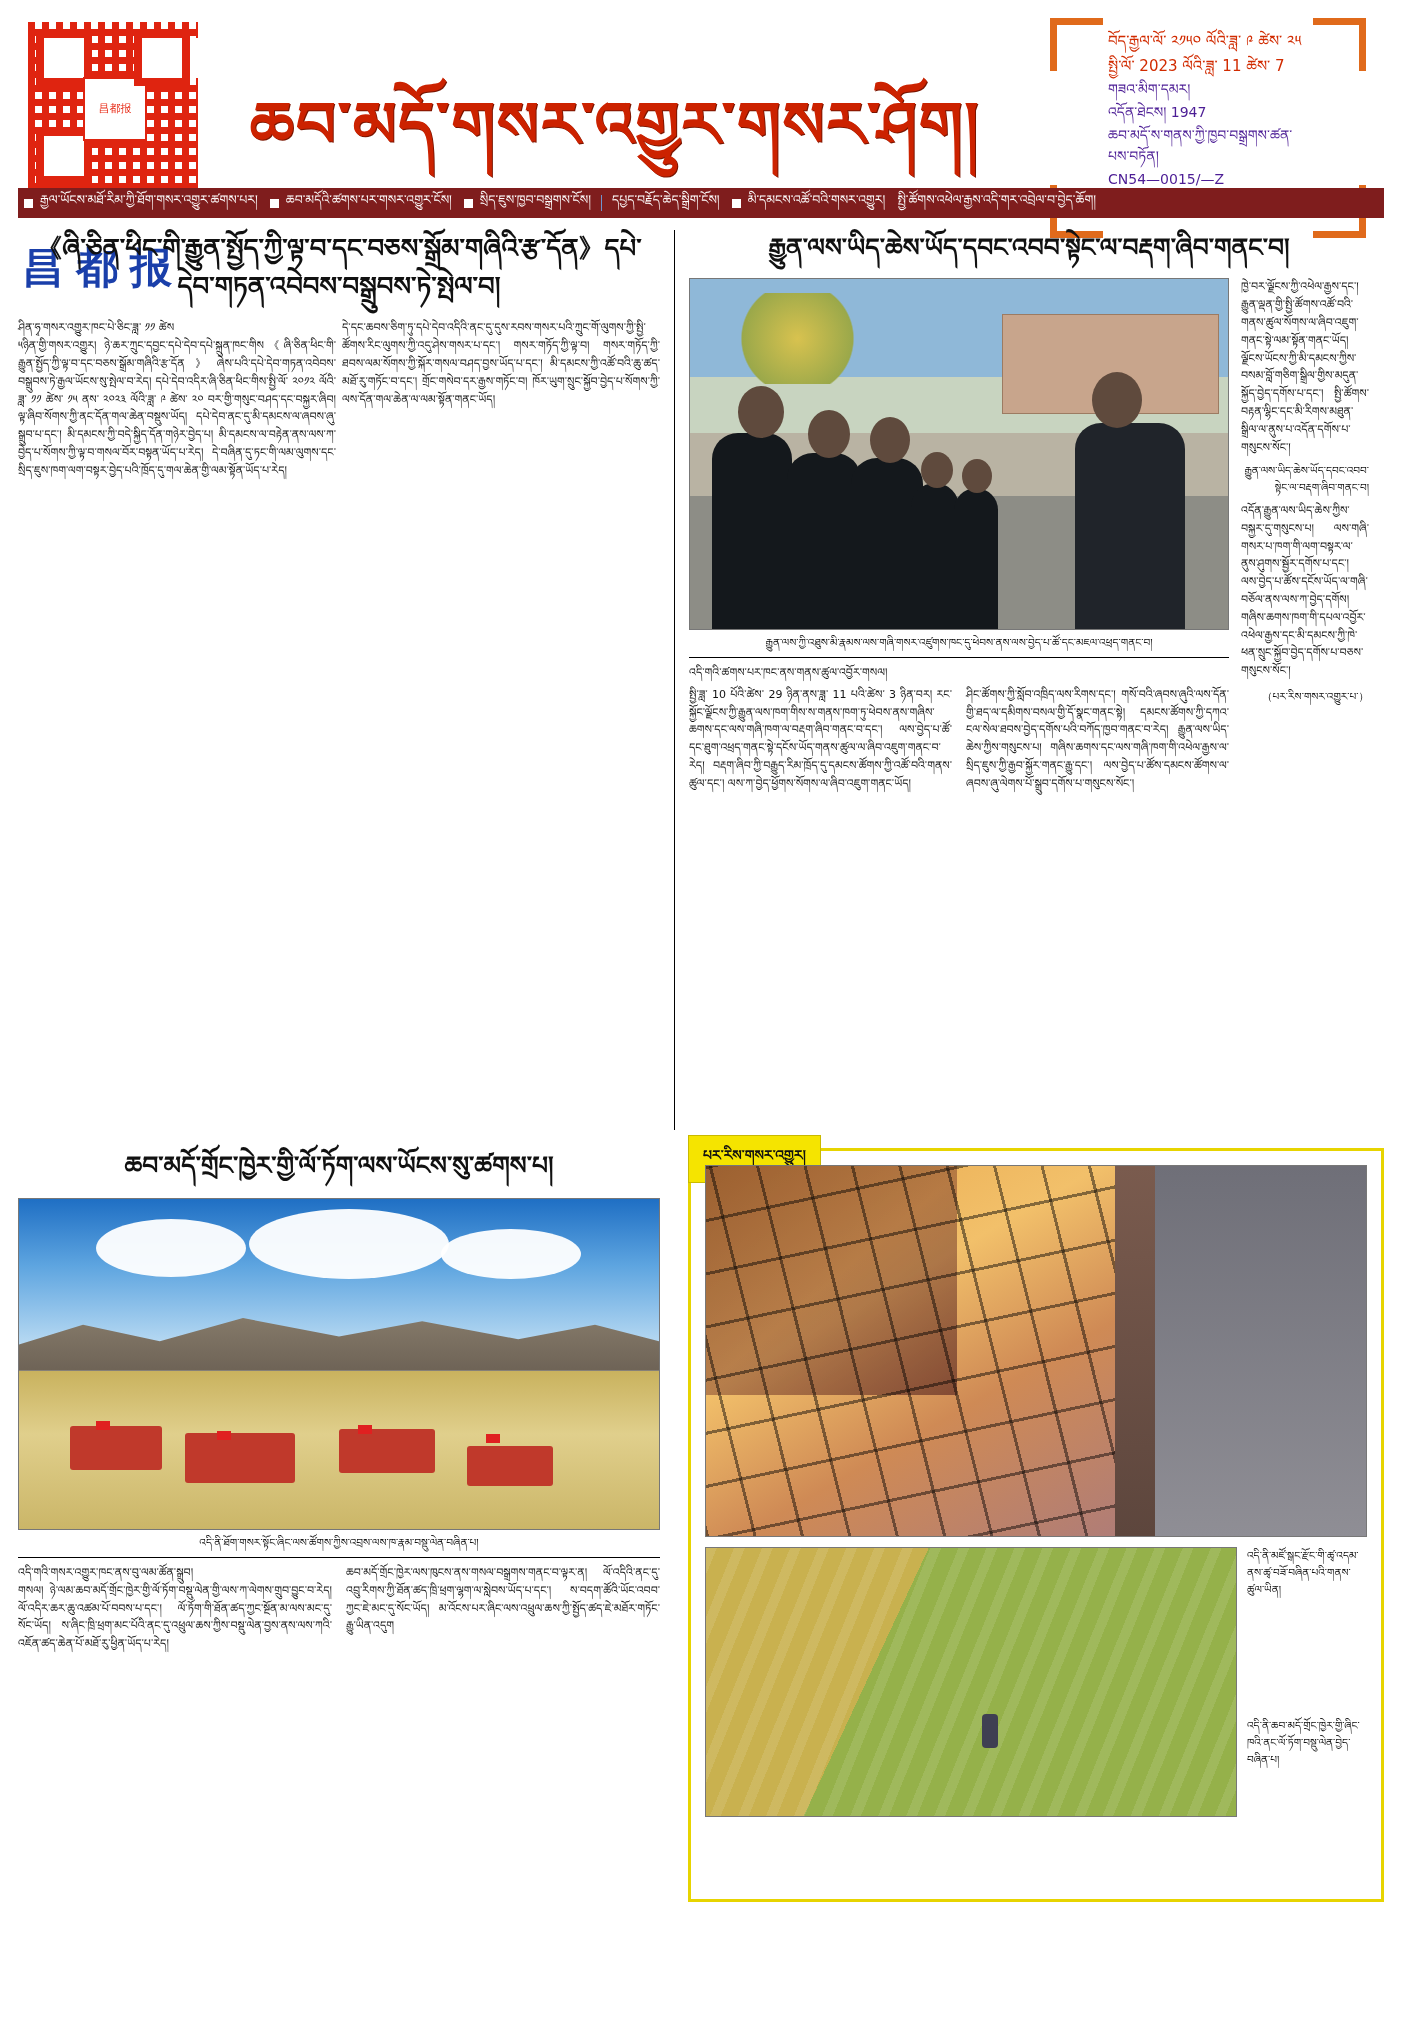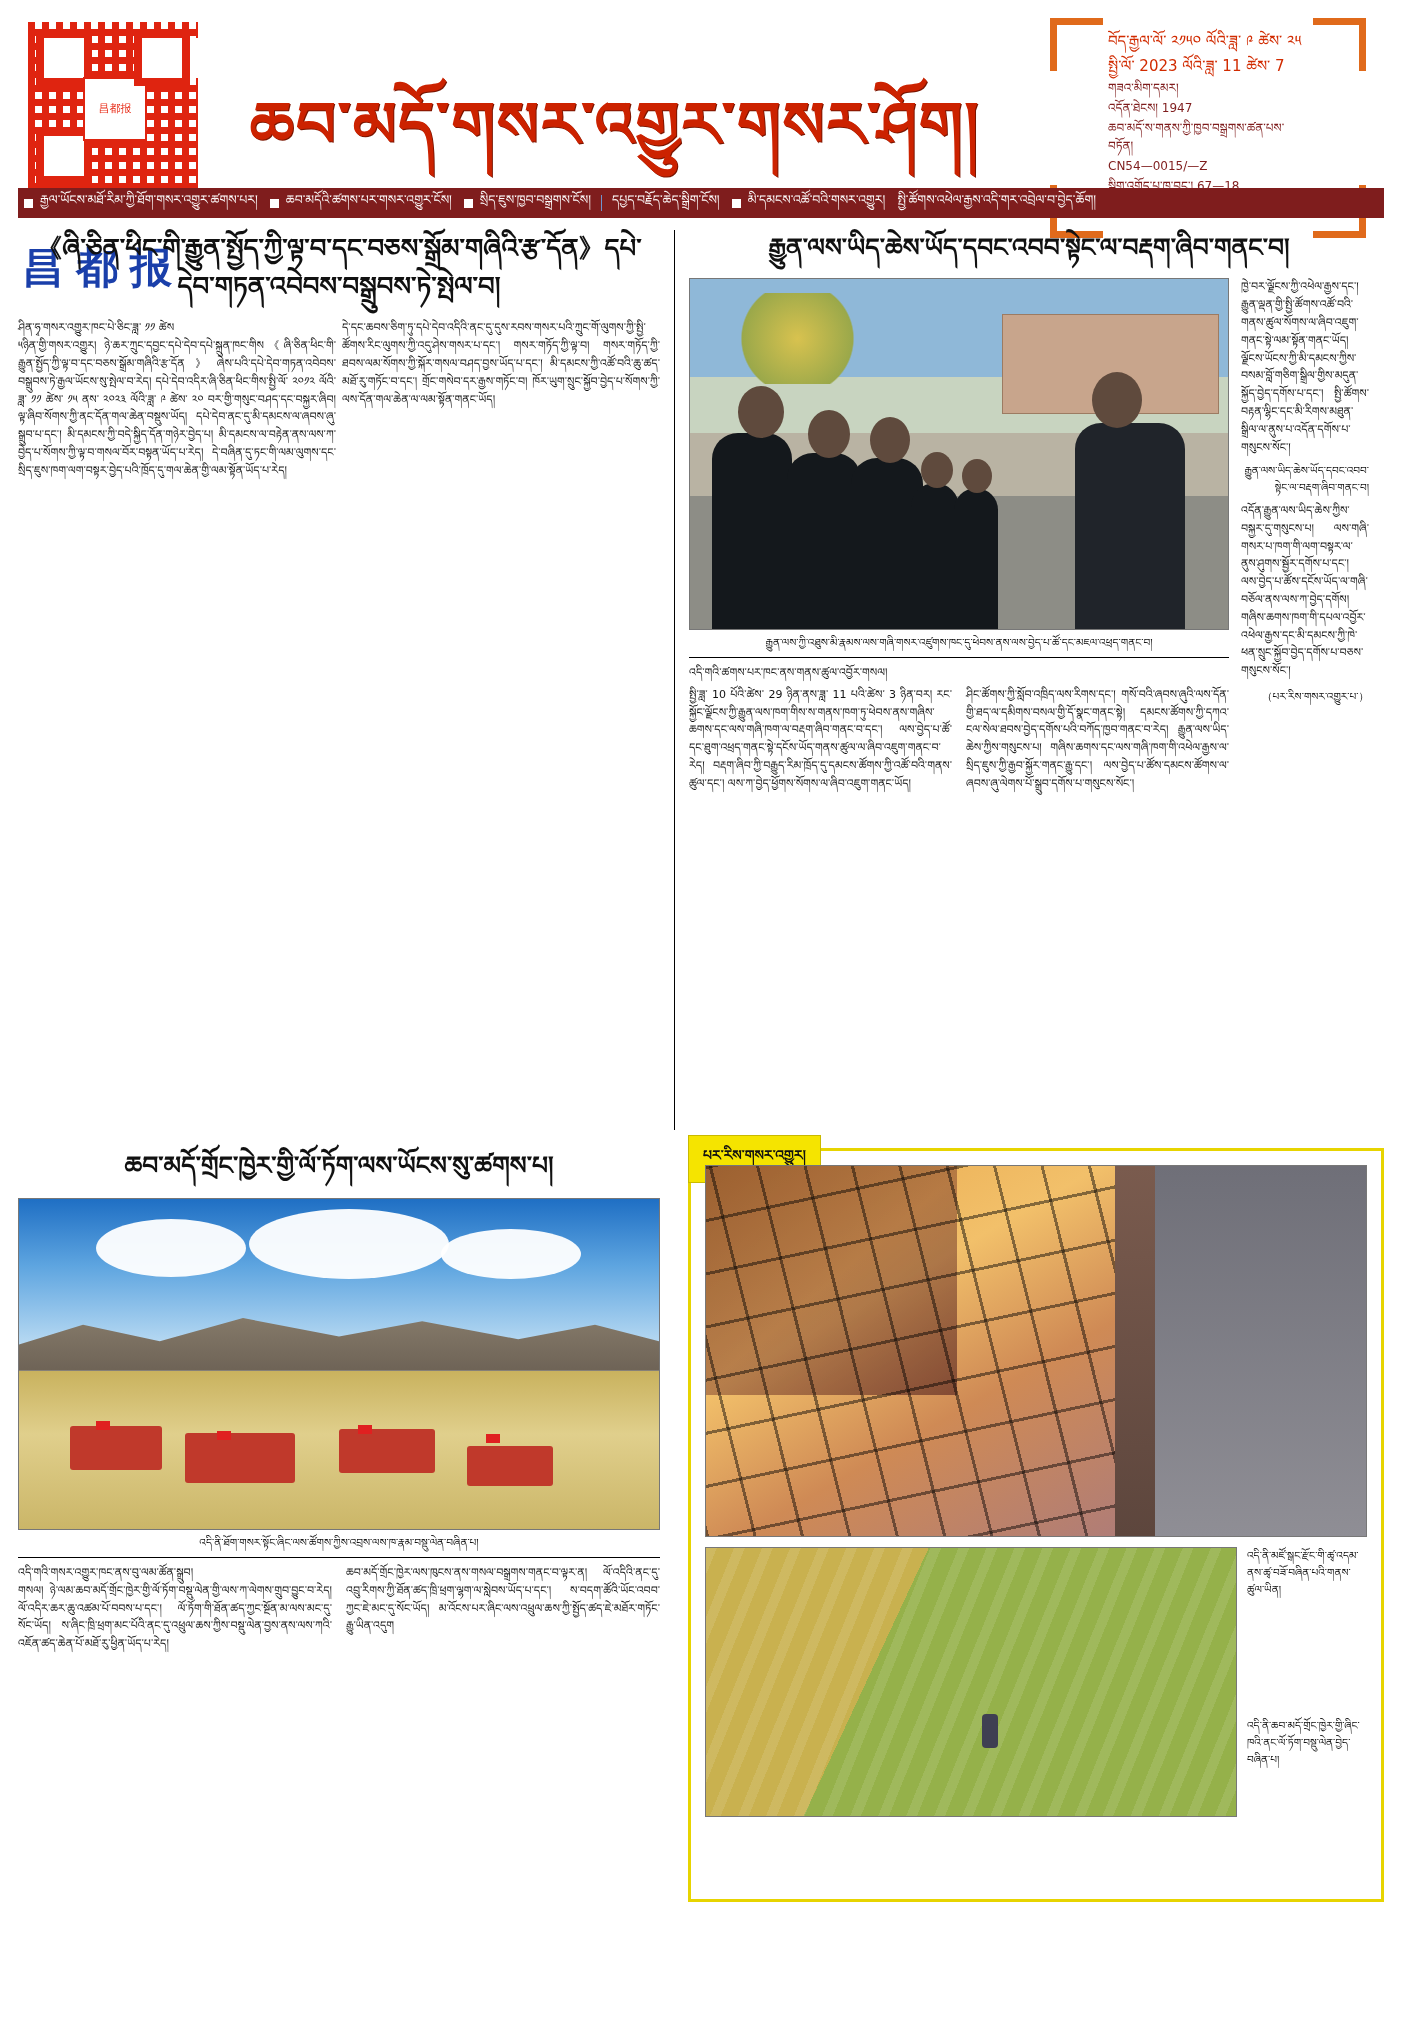--- a/index.html
+++ b/index.html
@@ -58,21 +58,21 @@
     border:0;
   }
   .orn-corner{position:absolute;width:46px;height:46px;border:7px solid #e06a1b;}
   .orn-c1{left:0;top:0;border-right:0;border-bottom:0;}
   .orn-c2{right:0;top:0;border-left:0;border-bottom:0;}
   .orn-c3{left:0;bottom:0;border-right:0;border-top:0;}
   .orn-c4{right:0;bottom:0;border-left:0;border-top:0;}
   .orn-inner{
     position:absolute;left:58px;right:58px;top:10px;bottom:10px;
   }
-  .mh-line{font-size:12px;color:#7f1d1d;line-height:1.5;margin:2px 0;}
+  .mh-line{font-size:14px;color:#4c1d95;line-height:1.5;margin:2px 0;}
   .mh-line.red{color:#d12b00;font-size:15px;}
 
   
   .navbar{
     position:absolute;left:18px;right:18px;top:188px;height:30px;
     background:#7f1d1d;display:flex;align-items:center;
   }
   .nav-item{display:flex;align-items:center;color:#fff;font-size:12.5px;padding:0 6px;}
   .nav-sq{width:9px;height:9px;background:#fff;margin-right:7px;flex:0 0 auto;}
   .nav-sep{width:1px;height:16px;background:#6f94cf;margin:0 4px;}

